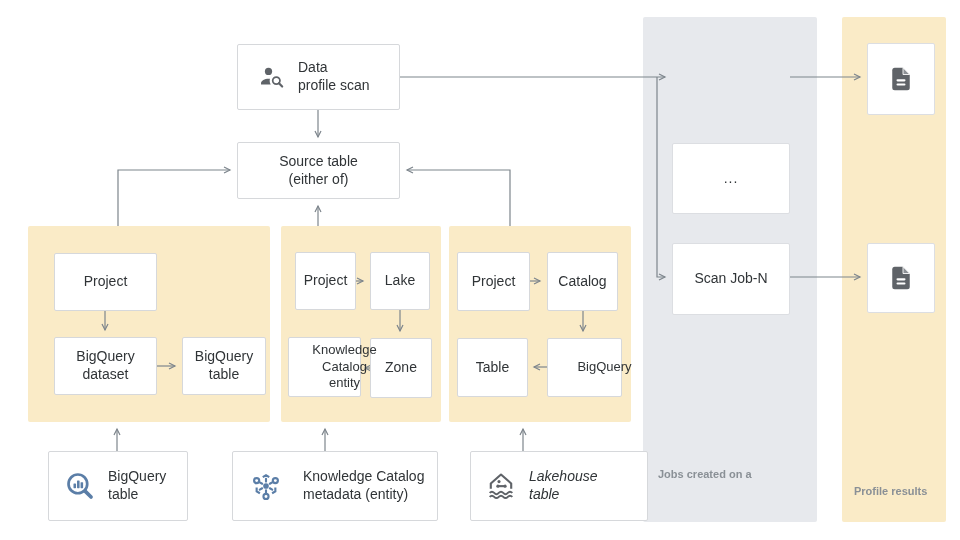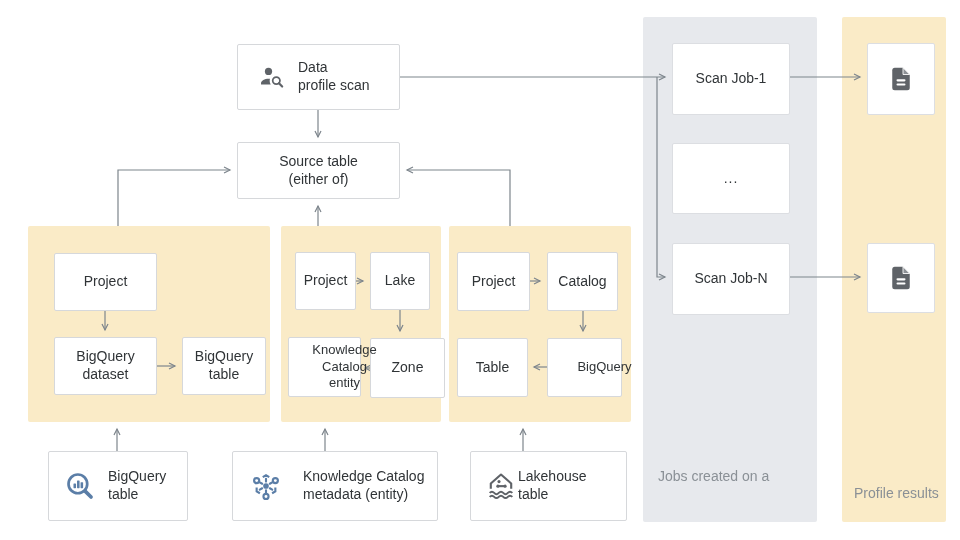--- a/index.html
+++ b/index.html
@@ -13,21 +13,21 @@
   .node{
     position:absolute;background:#ffffff;border:1px solid #d6d8db;border-radius:2px;
     display:flex;align-items:center;justify-content:center;flex-direction:column;
     font-size:14px;line-height:1.26;text-align:center;color:#303437;box-sizing:border-box;
   }
   .node.row{flex-direction:row;justify-content:flex-start;text-align:left;}
   .node .txt{display:flex;flex-direction:column;justify-content:flex-start;}
   .node.small{font-size:13px;padding-left:40px;}
   .lightborder{border-color:#dcdee2;}
   .caption{
-    position:absolute;font-size:14px;line-height:1.38;color:#8a9096;text-align:left;
+    position:absolute;font-size:11px;line-height:1.38;color:#8a9096;text-align:left;font-weight:bold;
   }
   svg.overlay{position:absolute;left:0;top:0;width:960px;height:540px;pointer-events:none;}
   .icon{display:flex;align-items:center;justify-content:center;flex:0 0 auto;}
 </style>
 </head>
 <body>
 
 <div id="stage">
 
   <div class="panel yellow" style="left:28px;top:226px;width:242px;height:196px;"></div>
@@ -98,21 +98,21 @@
     <span>BigQuery</span>
     <span>table</span>
   </div>
 
   <div class="node" style="left:295px;top:252px;width:61px;height:58px;">
     <span>Project</span>
   </div>
   <div class="node" style="left:370px;top:252px;width:60px;height:58px;">
     <span>Lake</span>
   </div>
-  <div class="node" style="left:370px;top:338px;width:75px;height:60px;">
+  <div class="node" style="left:370px;top:338px;width:62px;height:60px;">
     <span>Zone</span>
   </div>
   <div class="node small" style="left:288px;top:337px;width:73px;height:60px;">
     <span>Knowledge</span>
     <span>Catalog</span>
     <span>entity</span>
   </div>
 
   <div class="node" style="left:457px;top:252px;width:73px;height:59px;">
     <span>Project</span>
@@ -164,41 +164,38 @@
         <path d="M5.4,13.1 L5.4,15.8 L7.7,17.1"></path>
         <path d="M16.3,17.1 L18.6,15.8 L18.6,13.1"></path>
       </svg>
     </span>
     <span class="txt">
       <span>Knowledge Catalog</span>
       <span>metadata (entity)</span>
     </span>
   </div>
 
-  <div class="node row" style="left:470px;top:451px;width:157px;height:70px;padding-left:13px;">
+  <div class="node row" style="left:470px;top:451px;width:178px;height:70px;padding-left:13px;gap:11px;font-style:italic;">
     <span class="icon">
       <svg width="34" height="34" viewBox="0 0 24 24" fill="none" stroke="#5f6368" stroke-width="1.5">
         <path d="M4.8,14 V10.2 L12,3.9 L19.2,10.2 V14" stroke-linejoin="round"></path>
         <circle cx="10.6" cy="8.9" r="1.1" fill="#5f6368" stroke="none"></circle>
         <circle cx="9.8" cy="12.1" r="1.1" fill="#5f6368" stroke="none"></circle>
         <line x1="9.8" y1="12.1" x2="14.9" y2="12.1"></line>
         <circle cx="14.9" cy="12.1" r="1.1" fill="#5f6368" stroke="none"></circle>
         <path d="M4,16.9 q1.6,-1.7 3.2,0 q1.6,1.7 3.2,0 q1.6,-1.7 3.2,0 q1.6,1.7 3.2,0 q1.6,-1.7 3.2,0" stroke-width="1.4"></path>
         <path d="M4,19.7 q1.6,-1.7 3.2,0 q1.6,1.7 3.2,0 q1.6,-1.7 3.2,0 q1.6,1.7 3.2,0 q1.6,-1.7 3.2,0" stroke-width="1.4"></path>
       </svg>
     </span>
     <span class="txt">
       <span>Lakehouse</span>
       <span>table</span>
     </span>
   </div>
 
-  <div class="node lightborder" style="left:672px;top:43px;width:118px;height:72px;">
-    <span>Scan Job-1</span>
-  </div>
   <div class="node lightborder" style="left:672px;top:143px;width:118px;height:71px;letter-spacing:1px;">
     <span>...</span>
   </div>
   <div class="node lightborder" style="left:672px;top:243px;width:118px;height:72px;">
     <span>Scan Job-N</span>
   </div>
 
   <div class="node lightborder" style="left:867px;top:43px;width:68px;height:72px;">
     <span class="icon">
       <svg width="30" height="30" viewBox="0 0 24 24">

